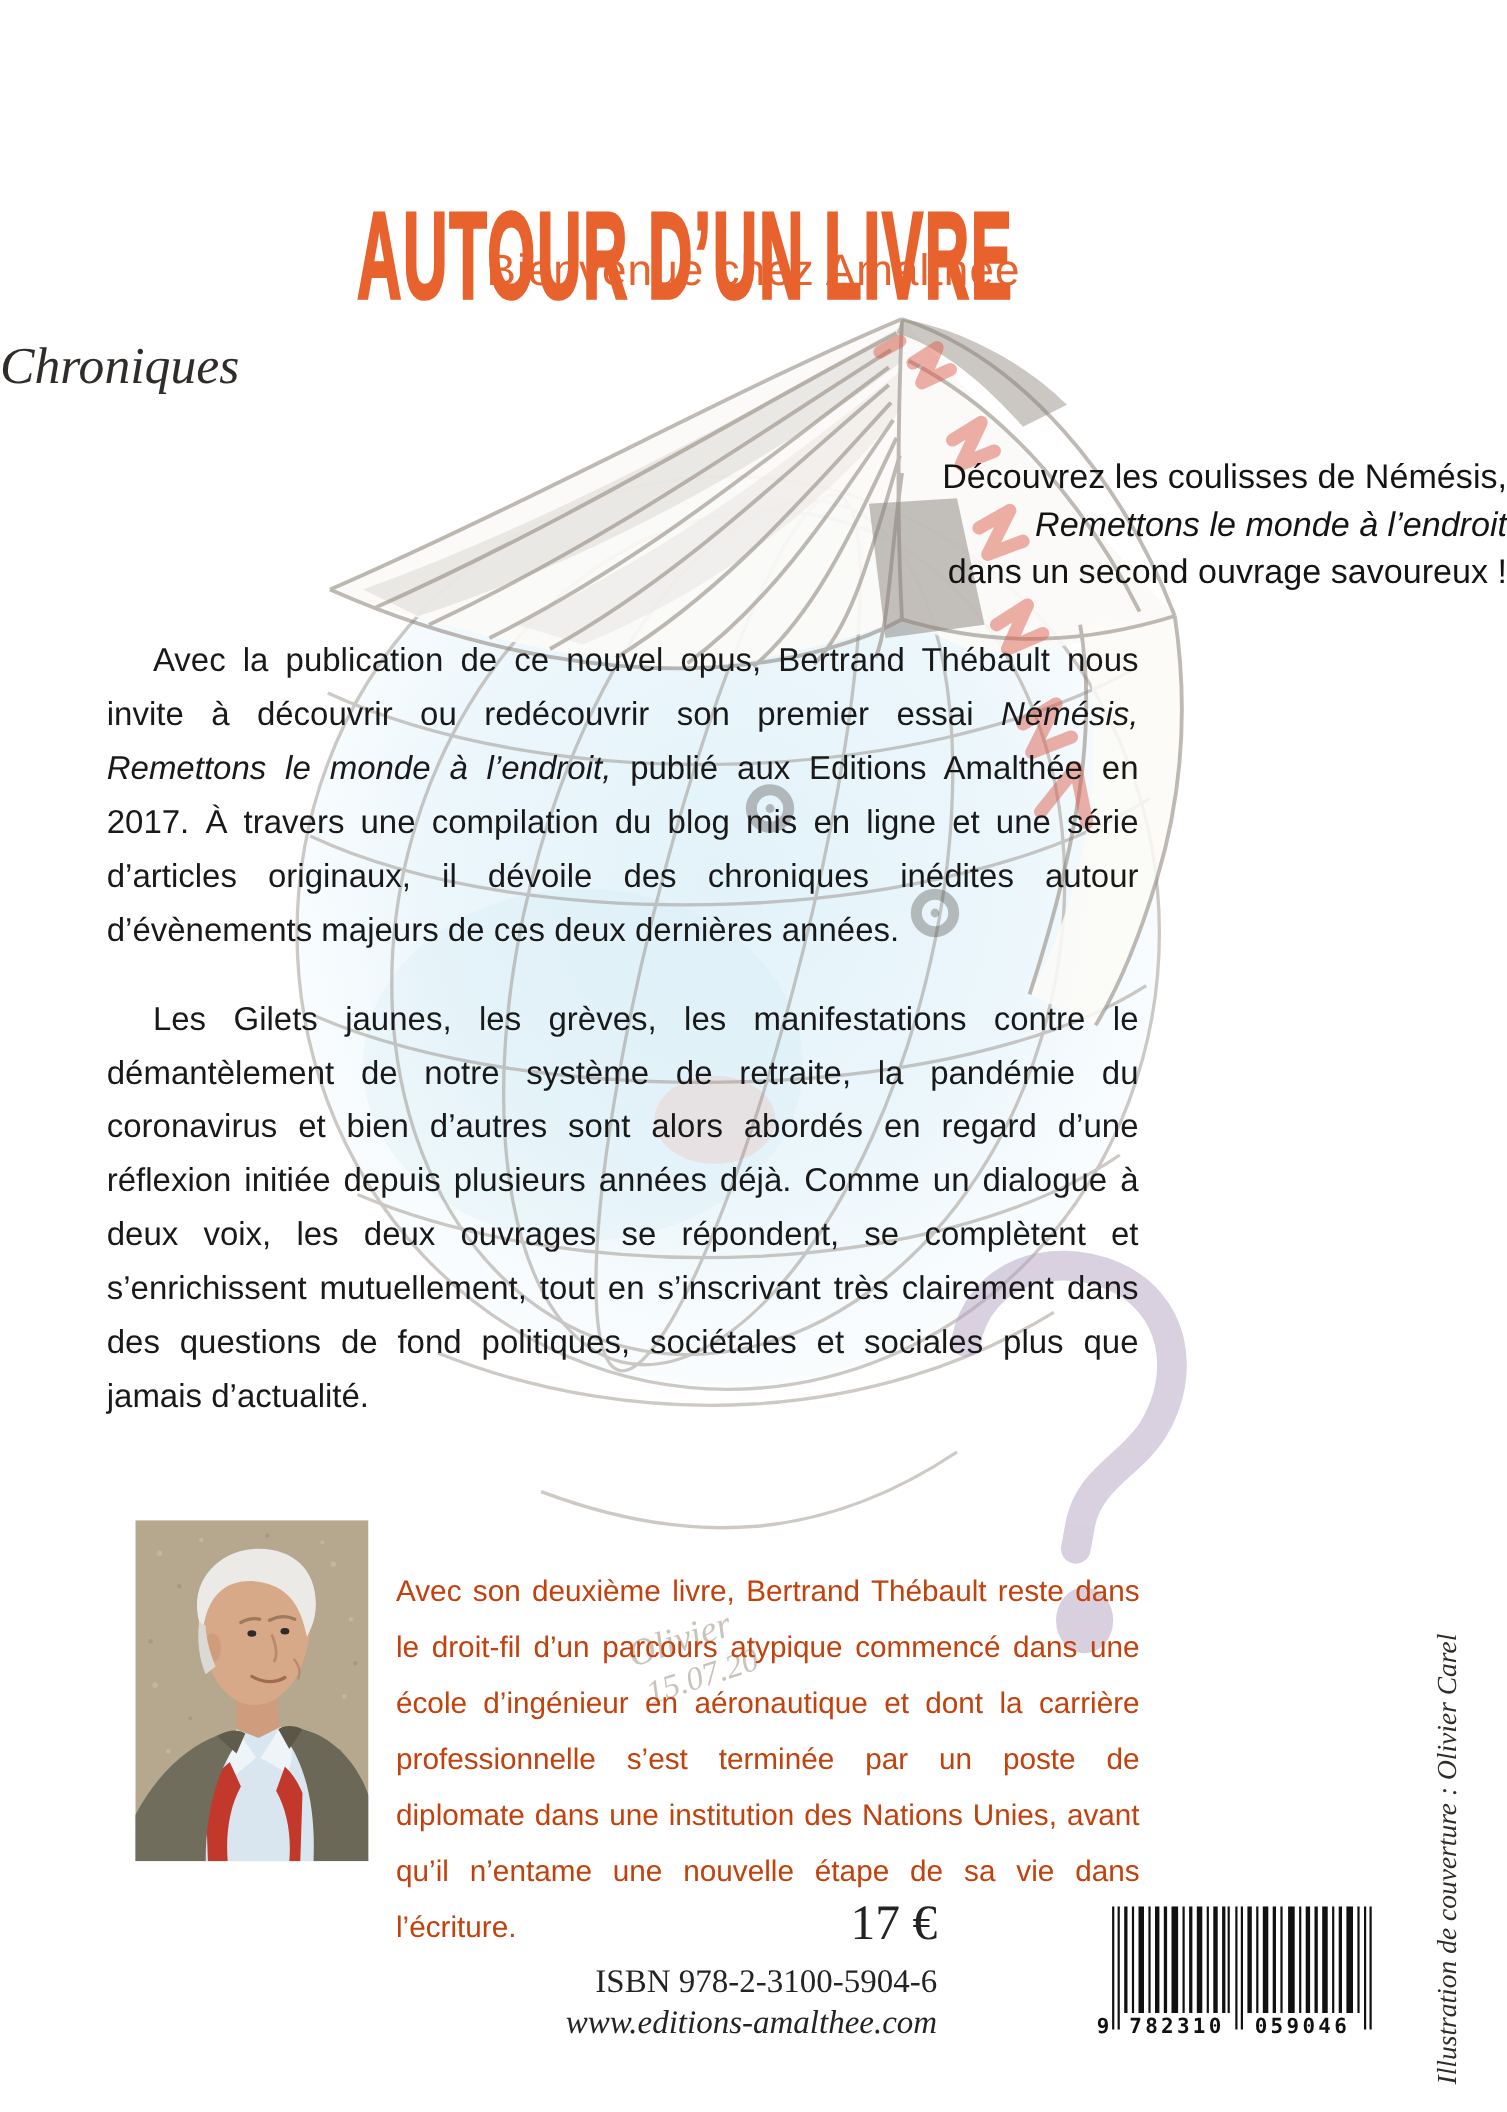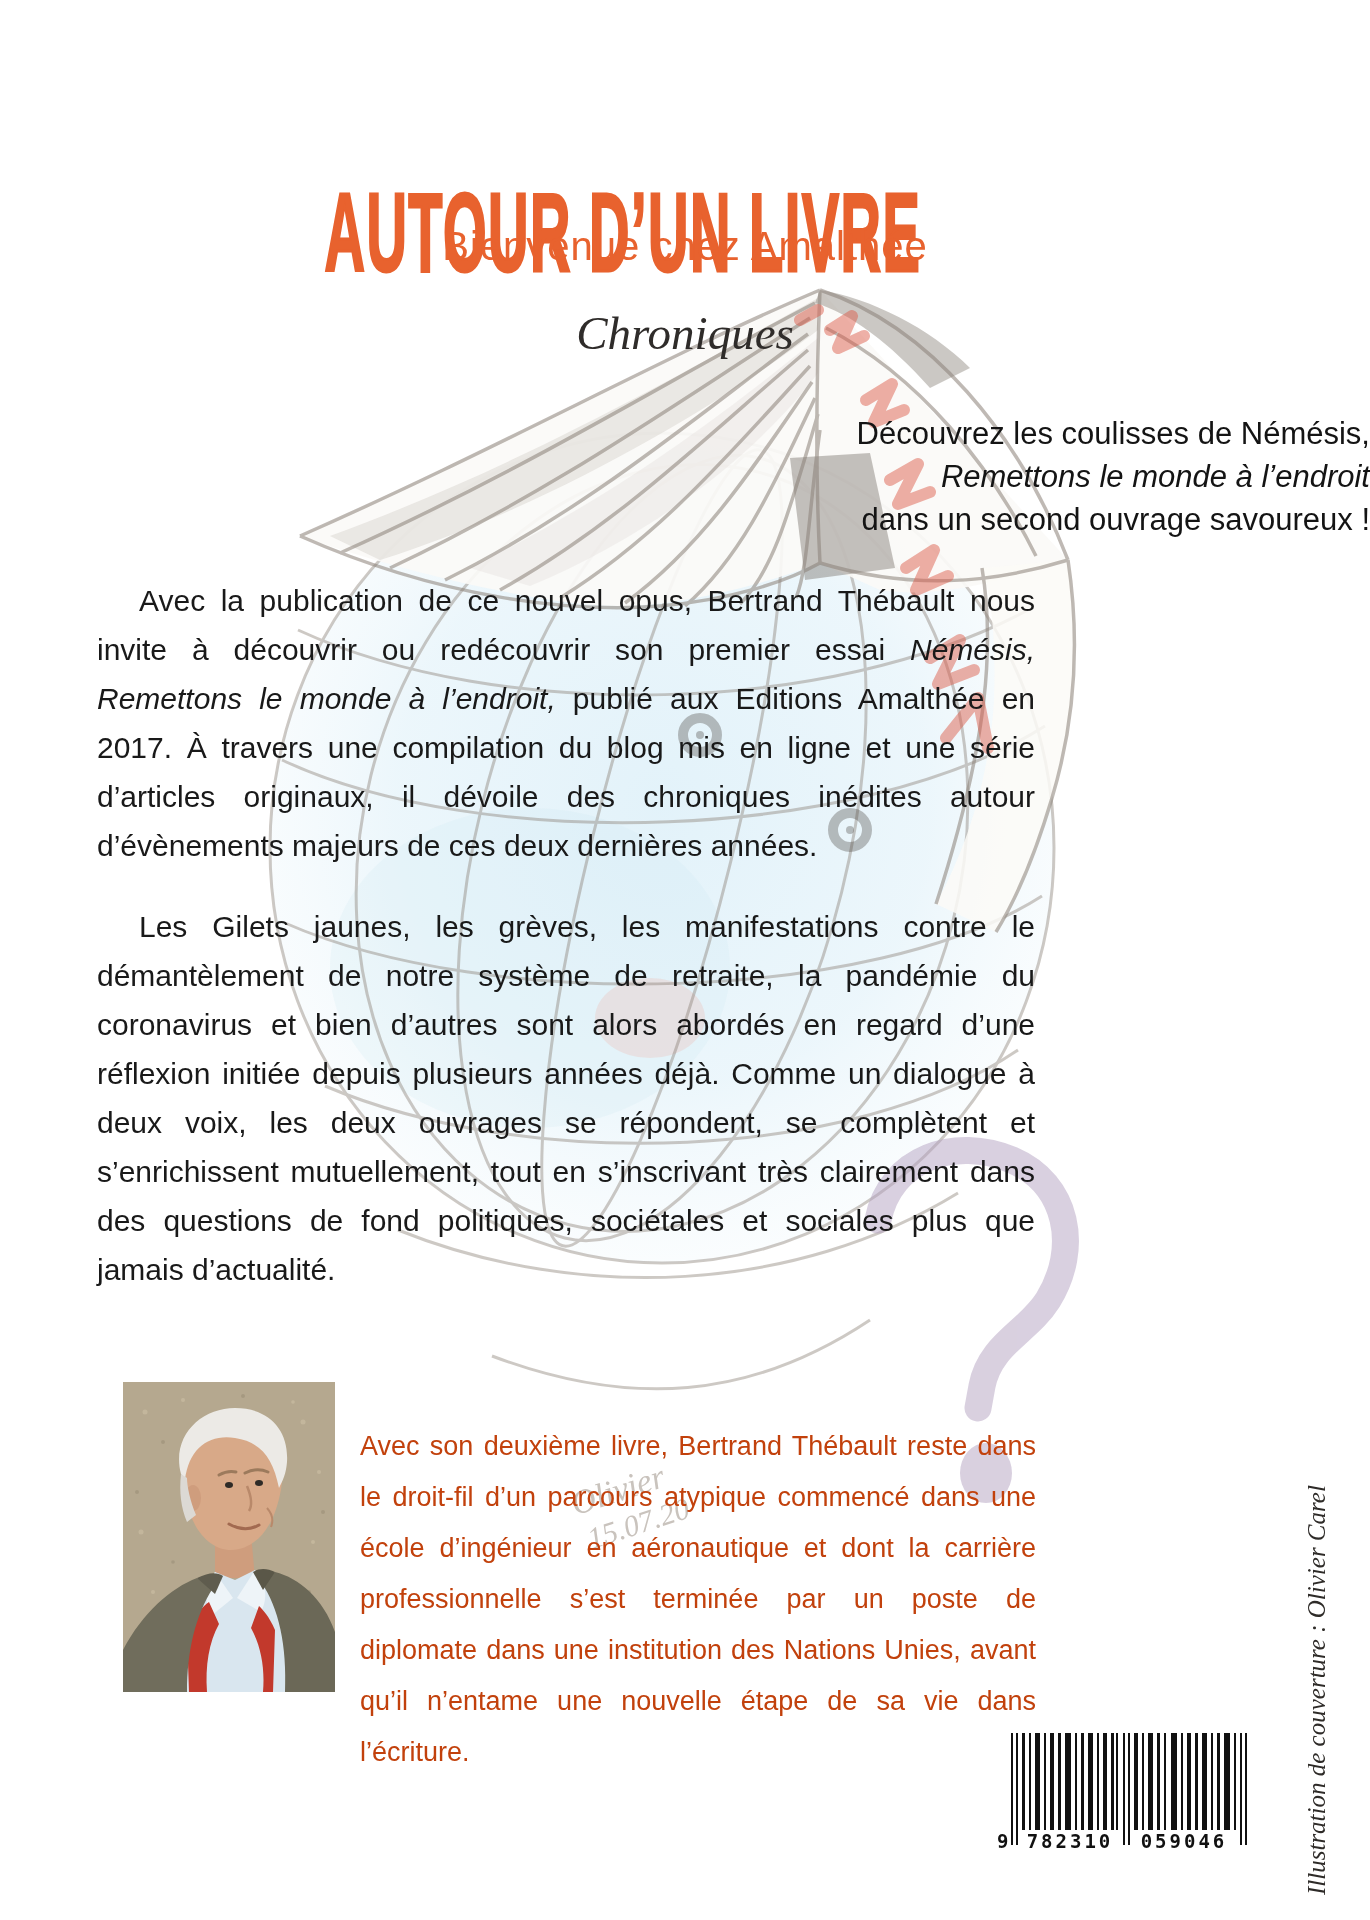--- a/index.html
+++ b/index.html
@@ -7,21 +7,21 @@
         font-family:"Liberation Sans",sans-serif;color:#191919;}
   .illu{position:absolute;left:230px;top:268px;width:895px;height:1300px;z-index:0;}
   .layer{position:absolute;z-index:2;}
 
   .title{top:102px;left:0;width:1246px;text-align:center;color:#e8622e;
          font-weight:700;font-size:112px;line-height:1;white-space:nowrap;}
   .title .squeeze{display:inline-block;transform:scaleX(.5);transform-origin:center;
          letter-spacing:3px;-webkit-text-stroke:3px #e8622e;}
   .subtitle{top:224px;left:0;width:1370px;text-align:center;color:#e8622e;
          font-size:40px;letter-spacing:1px;}
-  .genre{top:306px;left:0;width:1370px;text-align:center;
+  .genre{top:306px;left:0;width:1370px;text-align:left;
          font-family:"Liberation Serif",serif;font-style:italic;font-size:47px;color:#2f2c2a;}
 
   .tagline{top:412px;left:0;width:1370px;text-align:right;font-size:31px;line-height:43px;color:#141414;}
   .it{font-style:italic;}
 
   .synopsis{left:97px;top:576px;width:938px;font-size:30px;line-height:49px;
             text-align:justify;color:#191919;}
   .synopsis p{margin:0;text-indent:42px;}
   .synopsis p + p{margin-top:32px;}
 
@@ -185,20 +185,25 @@
     <path d="M66,310 L64,252 C70,234 80,224 86,220 L96,242 C86,260 82,284 84,310 Z" fill="#c2392c"></path>
     <path d="M150,310 L152,248 C146,234 140,228 136,224 L128,246 C138,264 142,286 140,310 Z" fill="#c2392c"></path>
     <path d="M0,310 L0,268 C20,230 48,206 74,196 L90,206 C72,234 64,270 64,310 Z" fill="#706d5c"></path>
     <path d="M74,196 C86,190 94,190 100,194 L92,212 Z" fill="#5f5c4e"></path>
     <path d="M212,310 L212,250 C200,216 176,196 152,190 L138,200 C156,226 164,264 162,310 Z" fill="#6b6857"></path>
     <path d="M152,190 C144,186 136,186 130,190 L140,208 Z" fill="#5a5748"></path>
   </svg>
 
   <p class="layer bio-text">Avec son deuxième livre, Bertrand Thébault reste dans le droit-fil d’un parcours atypique commencé dans une école d’ingénieur en aéronautique et dont la carrière professionnelle s’est terminée par un poste de diplomate dans une institution des Nations Unies, avant qu’il n’entame une nouvelle étape de sa vie dans l’écriture.</p>
 
+  <div class="layer footer">
+    <div class="price">17 €</div>
+    <div class="isbn">ISBN 978-2-3100-5904-6</div>
+    <div class="website">www.editions-amalthee.com</div>
+  </div>
 
   <div class="layer barcode">
     <svg viewBox="0 0 262 118" width="262" height="118" aria-hidden="true">
       <g fill="#111111">
         <rect x="16" y="0" width="2" height="112"></rect>
           <rect x="21" y="0" width="2" height="112"></rect>
         <rect x="27" y="0" width="3" height="97"></rect>
           <rect x="34" y="0" width="2" height="97"></rect>
         <rect x="40" y="0" width="5" height="97"></rect>
           <rect x="49" y="0" width="2" height="97"></rect>

